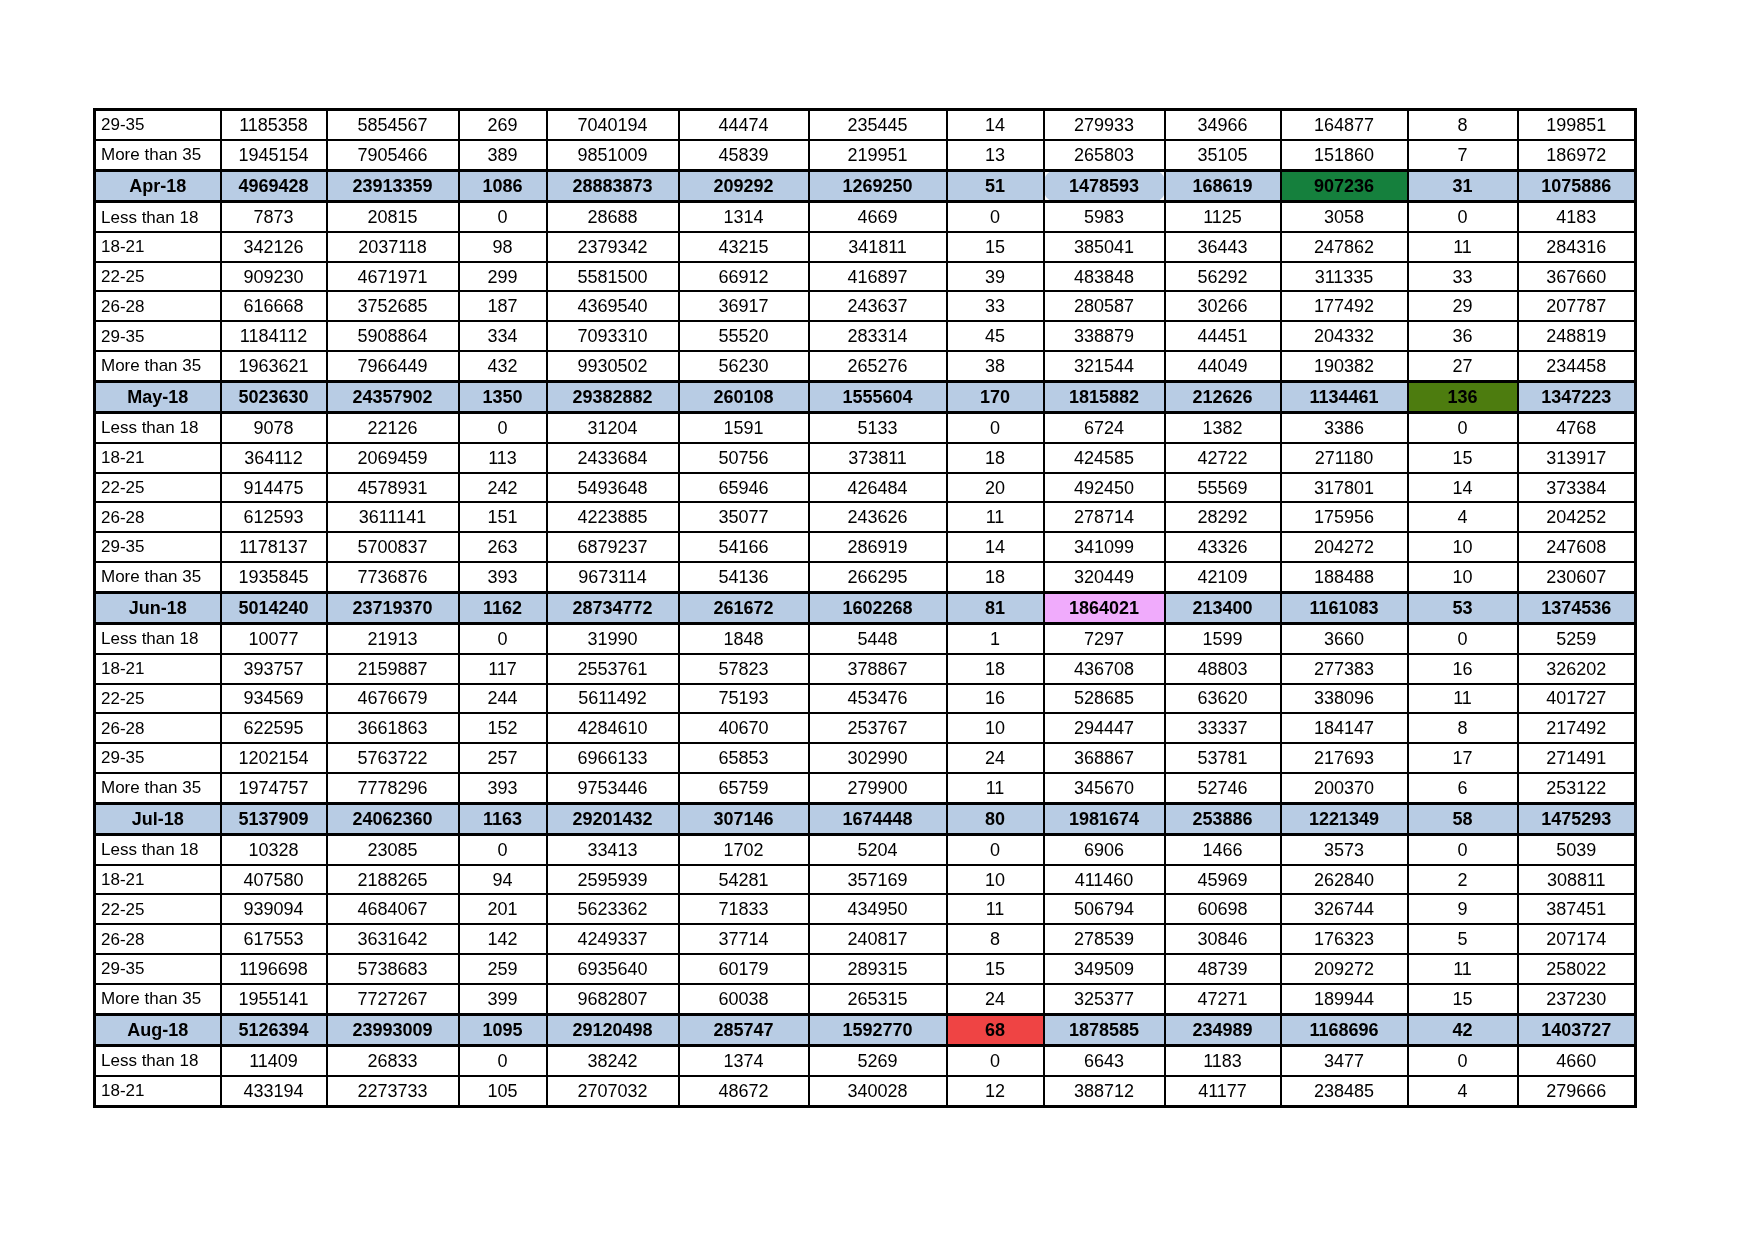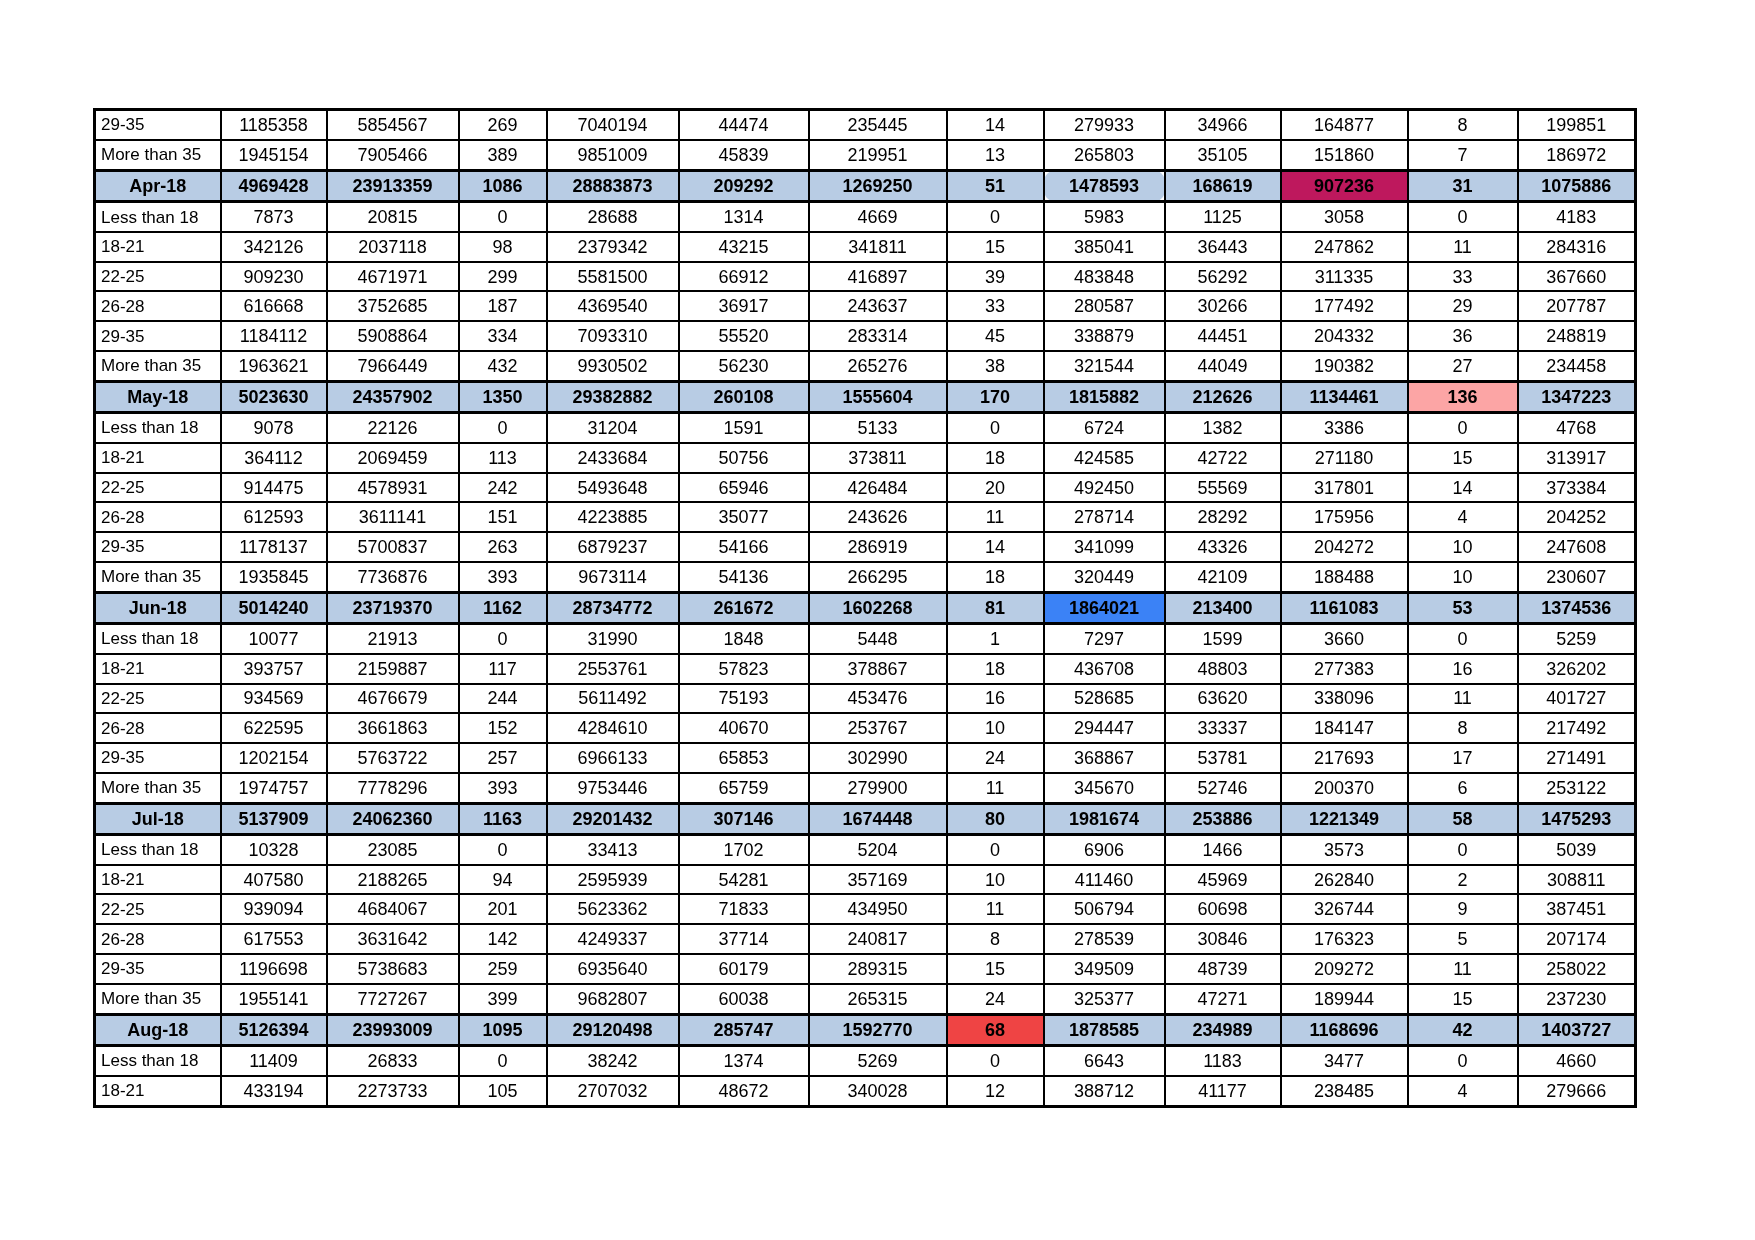--- a/index.html
+++ b/index.html
@@ -108,21 +108,21 @@
           <td class="label-cell" style="background: rgb(184, 204, 228);">Apr-18</td>
           <td style="background: rgb(184, 204, 228);">4969428</td>
           <td style="background: rgb(184, 204, 228);">23913359</td>
           <td style="background: rgb(184, 204, 228);">1086</td>
           <td style="background: rgb(184, 204, 228);">28883873</td>
           <td style="background: rgb(184, 204, 228);">209292</td>
           <td style="background: rgb(184, 204, 228);">1269250</td>
           <td style="background: rgb(184, 204, 228);">51</td>
           <td style="background: rgb(184, 204, 228); border-radius: 12px;">1478593</td>
           <td style="background: rgb(184, 204, 228);">168619</td>
-          <td style="background: #be185d;">907236</td>
+          <td style="background: #15803d;">907236</td>
           <td style="background: rgb(184, 204, 228); margin-left: 7px;">31</td>
           <td style="background: rgb(184, 204, 228);">1075886</td>
         </tr>
         <tr class="age">
           <td class="label-cell">Less than 18</td>
           <td>7873</td>
           <td>20815</td>
           <td>0</td>
           <td>28688</td>
           <td>1314</td>
@@ -214,21 +214,21 @@
           <td style="background: rgb(184, 204, 228);">5023630</td>
           <td style="background: rgb(184, 204, 228);">24357902</td>
           <td style="background: rgb(184, 204, 228);">1350</td>
           <td style="background: rgb(184, 204, 228);">29382882</td>
           <td style="background: rgb(184, 204, 228);">260108</td>
           <td style="background: rgb(184, 204, 228);">1555604</td>
           <td style="background: rgb(184, 204, 228);">170</td>
           <td style="background: rgb(184, 204, 228);">1815882</td>
           <td style="background: rgb(184, 204, 228);">212626</td>
           <td style="background: rgb(184, 204, 228);">1134461</td>
-          <td style="background: #fca5a5;">136</td>
+          <td style="background: #4d7c0f;">136</td>
           <td style="background: rgb(184, 204, 228);">1347223</td>
         </tr>
         <tr class="age">
           <td class="label-cell">Less than 18</td>
           <td>9078</td>
           <td>22126</td>
           <td>0</td>
           <td>31204</td>
           <td>1591</td>
           <td>5133</td>
@@ -316,21 +316,21 @@
         </tr>
         <tr class="month">
           <td class="label-cell" style="background: rgb(184, 204, 228);">Jun-18</td>
           <td style="background: rgb(184, 204, 228); text-align: center;">5014240</td>
           <td style="background: rgb(184, 204, 228);">23719370</td>
           <td style="background: rgb(184, 204, 228);">1162</td>
           <td style="background: rgb(184, 204, 228);">28734772</td>
           <td style="background: rgb(184, 204, 228);">261672</td>
           <td style="background: rgb(184, 204, 228);">1602268</td>
           <td style="background: rgb(184, 204, 228);">81</td>
-          <td style="background: #3b82f6;">1864021</td>
+          <td style="background: #f0abfc;">1864021</td>
           <td style="background: rgb(184, 204, 228);">213400</td>
           <td style="background: rgb(184, 204, 228);">1161083</td>
           <td style="background: rgb(184, 204, 228);">53</td>
           <td style="background: rgb(184, 204, 228);">1374536</td>
         </tr>
         <tr class="age">
           <td class="label-cell">Less than 18</td>
           <td>10077</td>
           <td>21913</td>
           <td>0</td>

